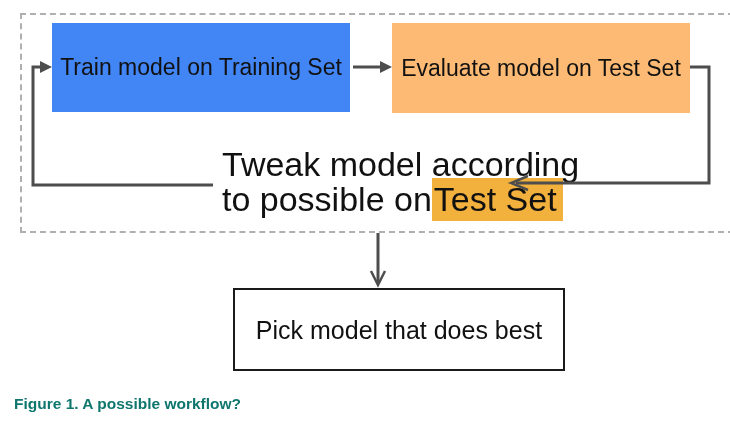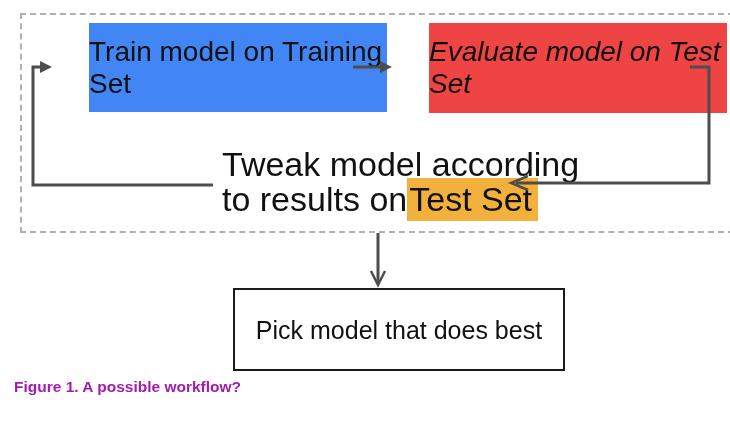--- a/index.html
+++ b/index.html
@@ -23,39 +23,37 @@
     width: 724px; 
     height: 220px;
     border: 2px dashed #b0b0b0;
     box-sizing: border-box;
   }
   .box {
     position: absolute;
     display: flex;
     align-items: center;
     justify-content: center;
-    font-size: 28px;
+    font-size: 23px;
     color: #111111;
-    text-align: left;
-    margin-left: 37px;
+    text-align: right;
   }
   .box.train {
     left: 52px;
     top: 23px;
     width: 298px;
     height: 89px;
     background: #4285f4;
   }
   .box.evaluate {
     left: 392px;
     top: 23px;
     width: 298px;
     height: 90px;
-    background: #ef4444;
-    font-style: italic;
+    background: #fdba74;
   }
   .tweak {
     position: absolute;
     left: 222px;
     top: 147px;
     font-size: 34px;
     line-height: 35px;
     white-space: nowrap;
   }
   .hl {
@@ -87,44 +85,44 @@
   }
   .arrows {
     position: absolute;
     left: 0;
     top: 0;
     pointer-events: none;
   }
   .caption {
     position: absolute;
     left: 14px;
-    top: 378px;
+    top: 395px;
     font-size: 15.5px;
     font-weight: 700;
-    color: #a21caf;
+    color: #0f766e;
   }
 </style>
 </head>
 <body>
 
 <div class="canvas">
 
   <div class="dashed-frame"></div>
 
   <div class="box train">
     <span>Train model on Training Set</span>
   </div>
 
   <div class="box evaluate">
     <span>Evaluate model on Test Set</span>
   </div>
 
   <div class="tweak">
     <div>Tweak model according</div>
-    <div><span>to results on</span><span class="hl">Test Set</span></div>
+    <div><span>to possible on</span><span class="hl">Test Set</span></div>
   </div>
 
   <div class="pick-box">
     <div>Pick model that does best</div>
   </div>
 
   <svg class="arrows" width="730" height="434" viewBox="0 0 730 434">
 
     <g>
       <line x1="353" y1="67" x2="381" y2="67" stroke="#4d4d4d" stroke-width="3"></line>

